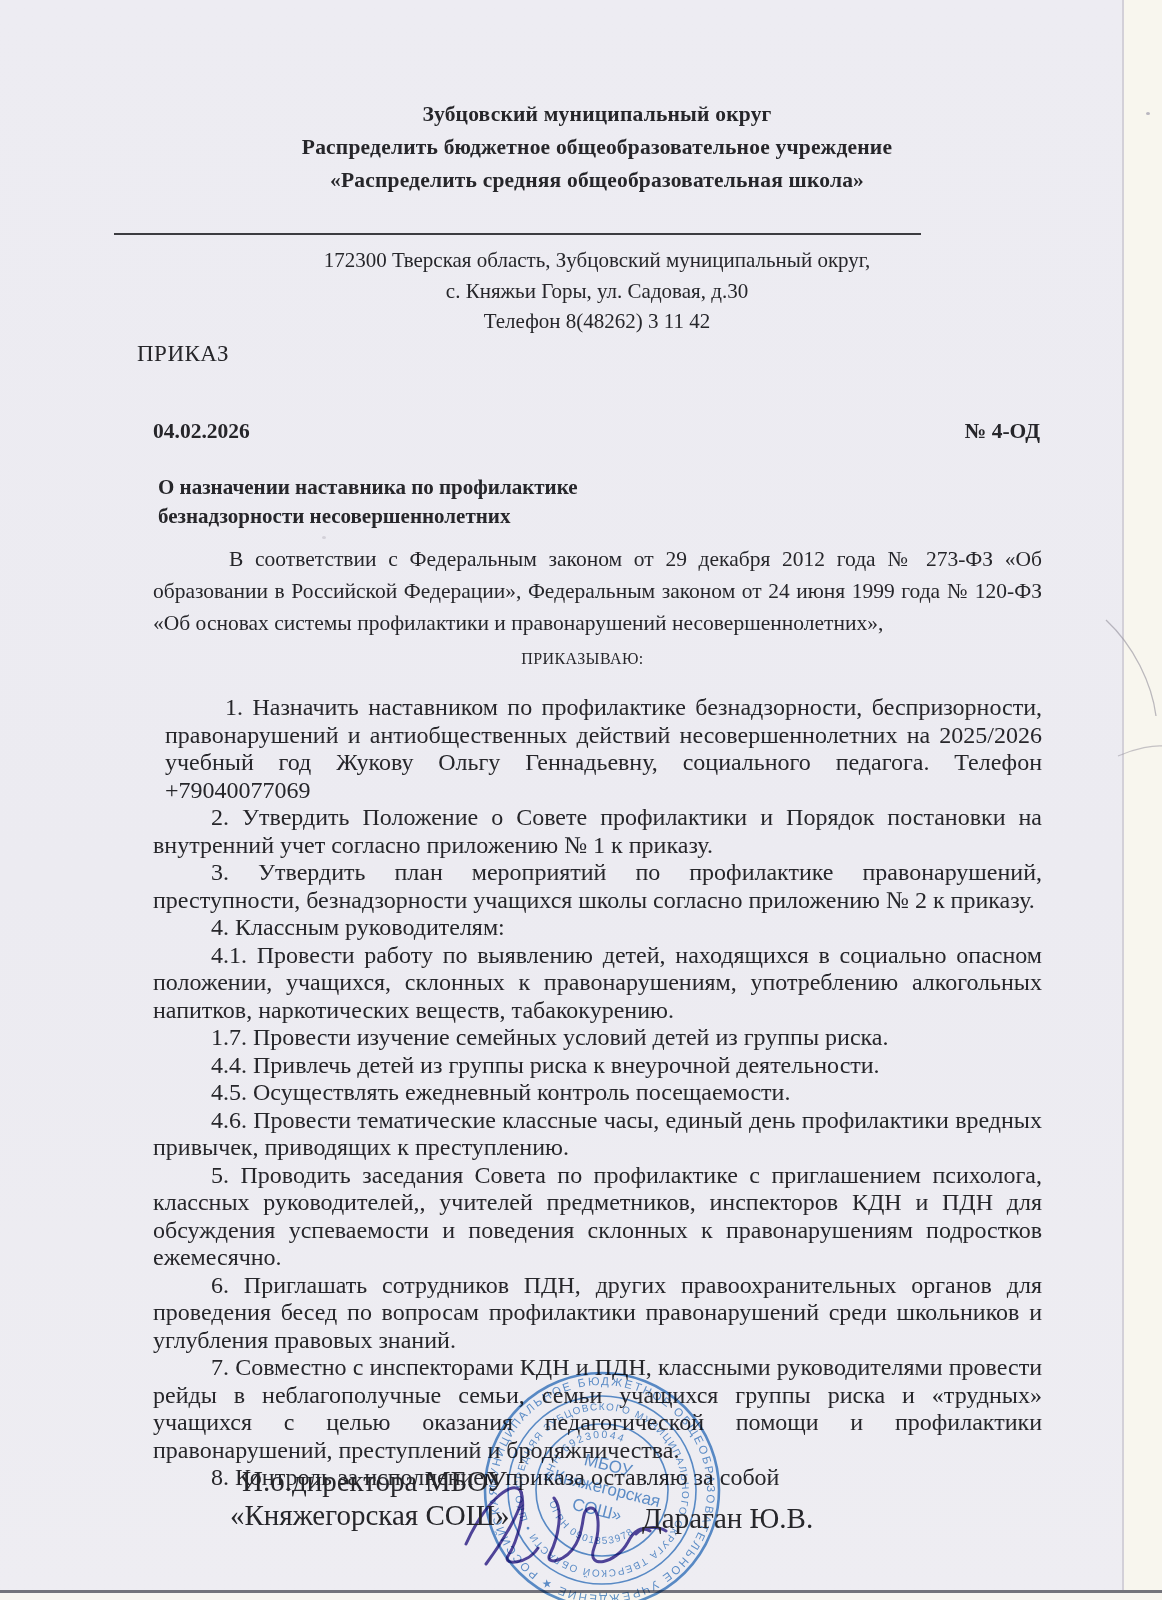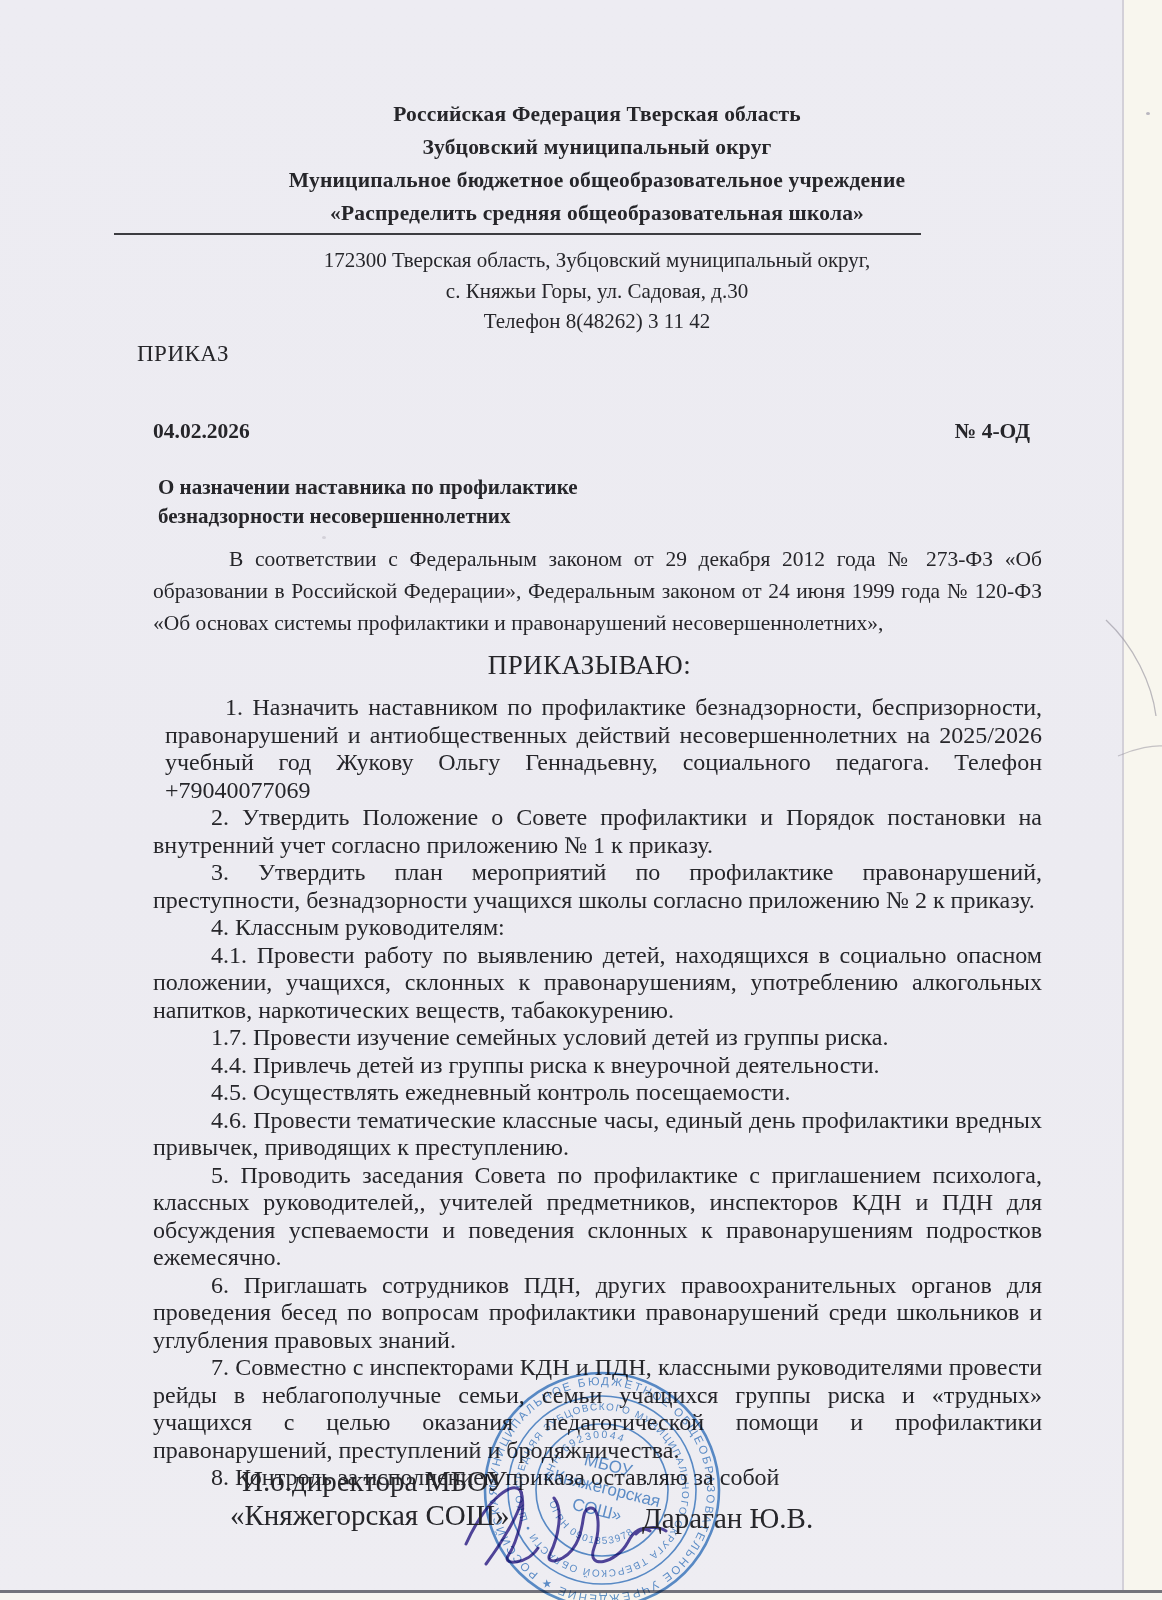--- a/index.html
+++ b/index.html
@@ -41,32 +41,32 @@
   }
   .doc-type{
     position:absolute;left:137px;top:341px;width:920px;
     text-align:left;font-weight:normal;font-size:23px;letter-spacing:.5px;
   }
   .meta-row{
     position:absolute;left:153px;top:419px;width:887px;
     display:flex;justify-content:space-between;align-items:baseline;
     font-weight:bold;font-size:21.5px;
   }
-  .meta-row .doc-number{margin-right:10px;}
+  .meta-row .doc-number{}
   .subject{
     position:absolute;left:158px;top:473px;width:620px;
     font-weight:bold;font-size:21px;line-height:29px;
   }
   .preamble{
     position:absolute;left:153px;top:544px;width:889px;
     font-size:21.5px;line-height:31.8px;text-align:justify;text-indent:76px;
   }
   .resolution{
-    position:absolute;left:146px;top:650px;width:887px;
-    text-align:center;font-size:27px;letter-spacing:.4px;
+    position:absolute;left:139px;top:650px;width:887px;
+    text-align:center;font-size:16px;letter-spacing:.4px;
   }
   .items{
     position:absolute;left:153px;top:694px;width:889px;
     font-size:24px;line-height:27.5px;
   }
   .items p{margin:0;text-align:justify;text-indent:58px;hyphens:none;}
   .items p:nth-child(1){padding-left:12px;text-indent:60px;}
   .items p:nth-child(4){text-align:left;}
   .items p:nth-child(14){text-align:left;}
 
@@ -95,23 +95,22 @@
   <div class="scan-strip"></div>
   <div class="scan-bottom"></div>
   <svg class="crease" width="70" height="180" viewBox="0 0 70 180">
     <path d="M10,22 C38,48 56,86 60,118" stroke="#9a97a2" stroke-width="1.3" fill="none" opacity="0.65"></path>
     <path d="M22,158 C40,150 58,147 68,148" stroke="#9a97a2" stroke-width="1.2" fill="none" opacity="0.55"></path>
   </svg>
   <div class="speck" style="left:1146px;top:112px;"></div>
   <div class="speck" style="left:322px;top:536px;opacity:.5;"></div>
 
   <div class="org-header">
-    <div>Российская Федерация Тверская область</div>
     <div>Зубцовский муниципальный округ</div>
-    <div>Муниципальное бюджетное общеобразовательное учреждение</div>
+    <div>Распределить бюджетное общеобразовательное учреждение</div>
     <div>«Распределить средняя общеобразовательная школа»</div>
   </div>
 
   <div class="divider"></div>
 
   <div class="contact">
     <div>172300 Тверская область, Зубцовский муниципальный округ,</div>
     <div>с. Княжьи Горы, ул. Садовая, д.30</div>
     <div>Телефон 8(48262) 3 11 42</div>
   </div>

